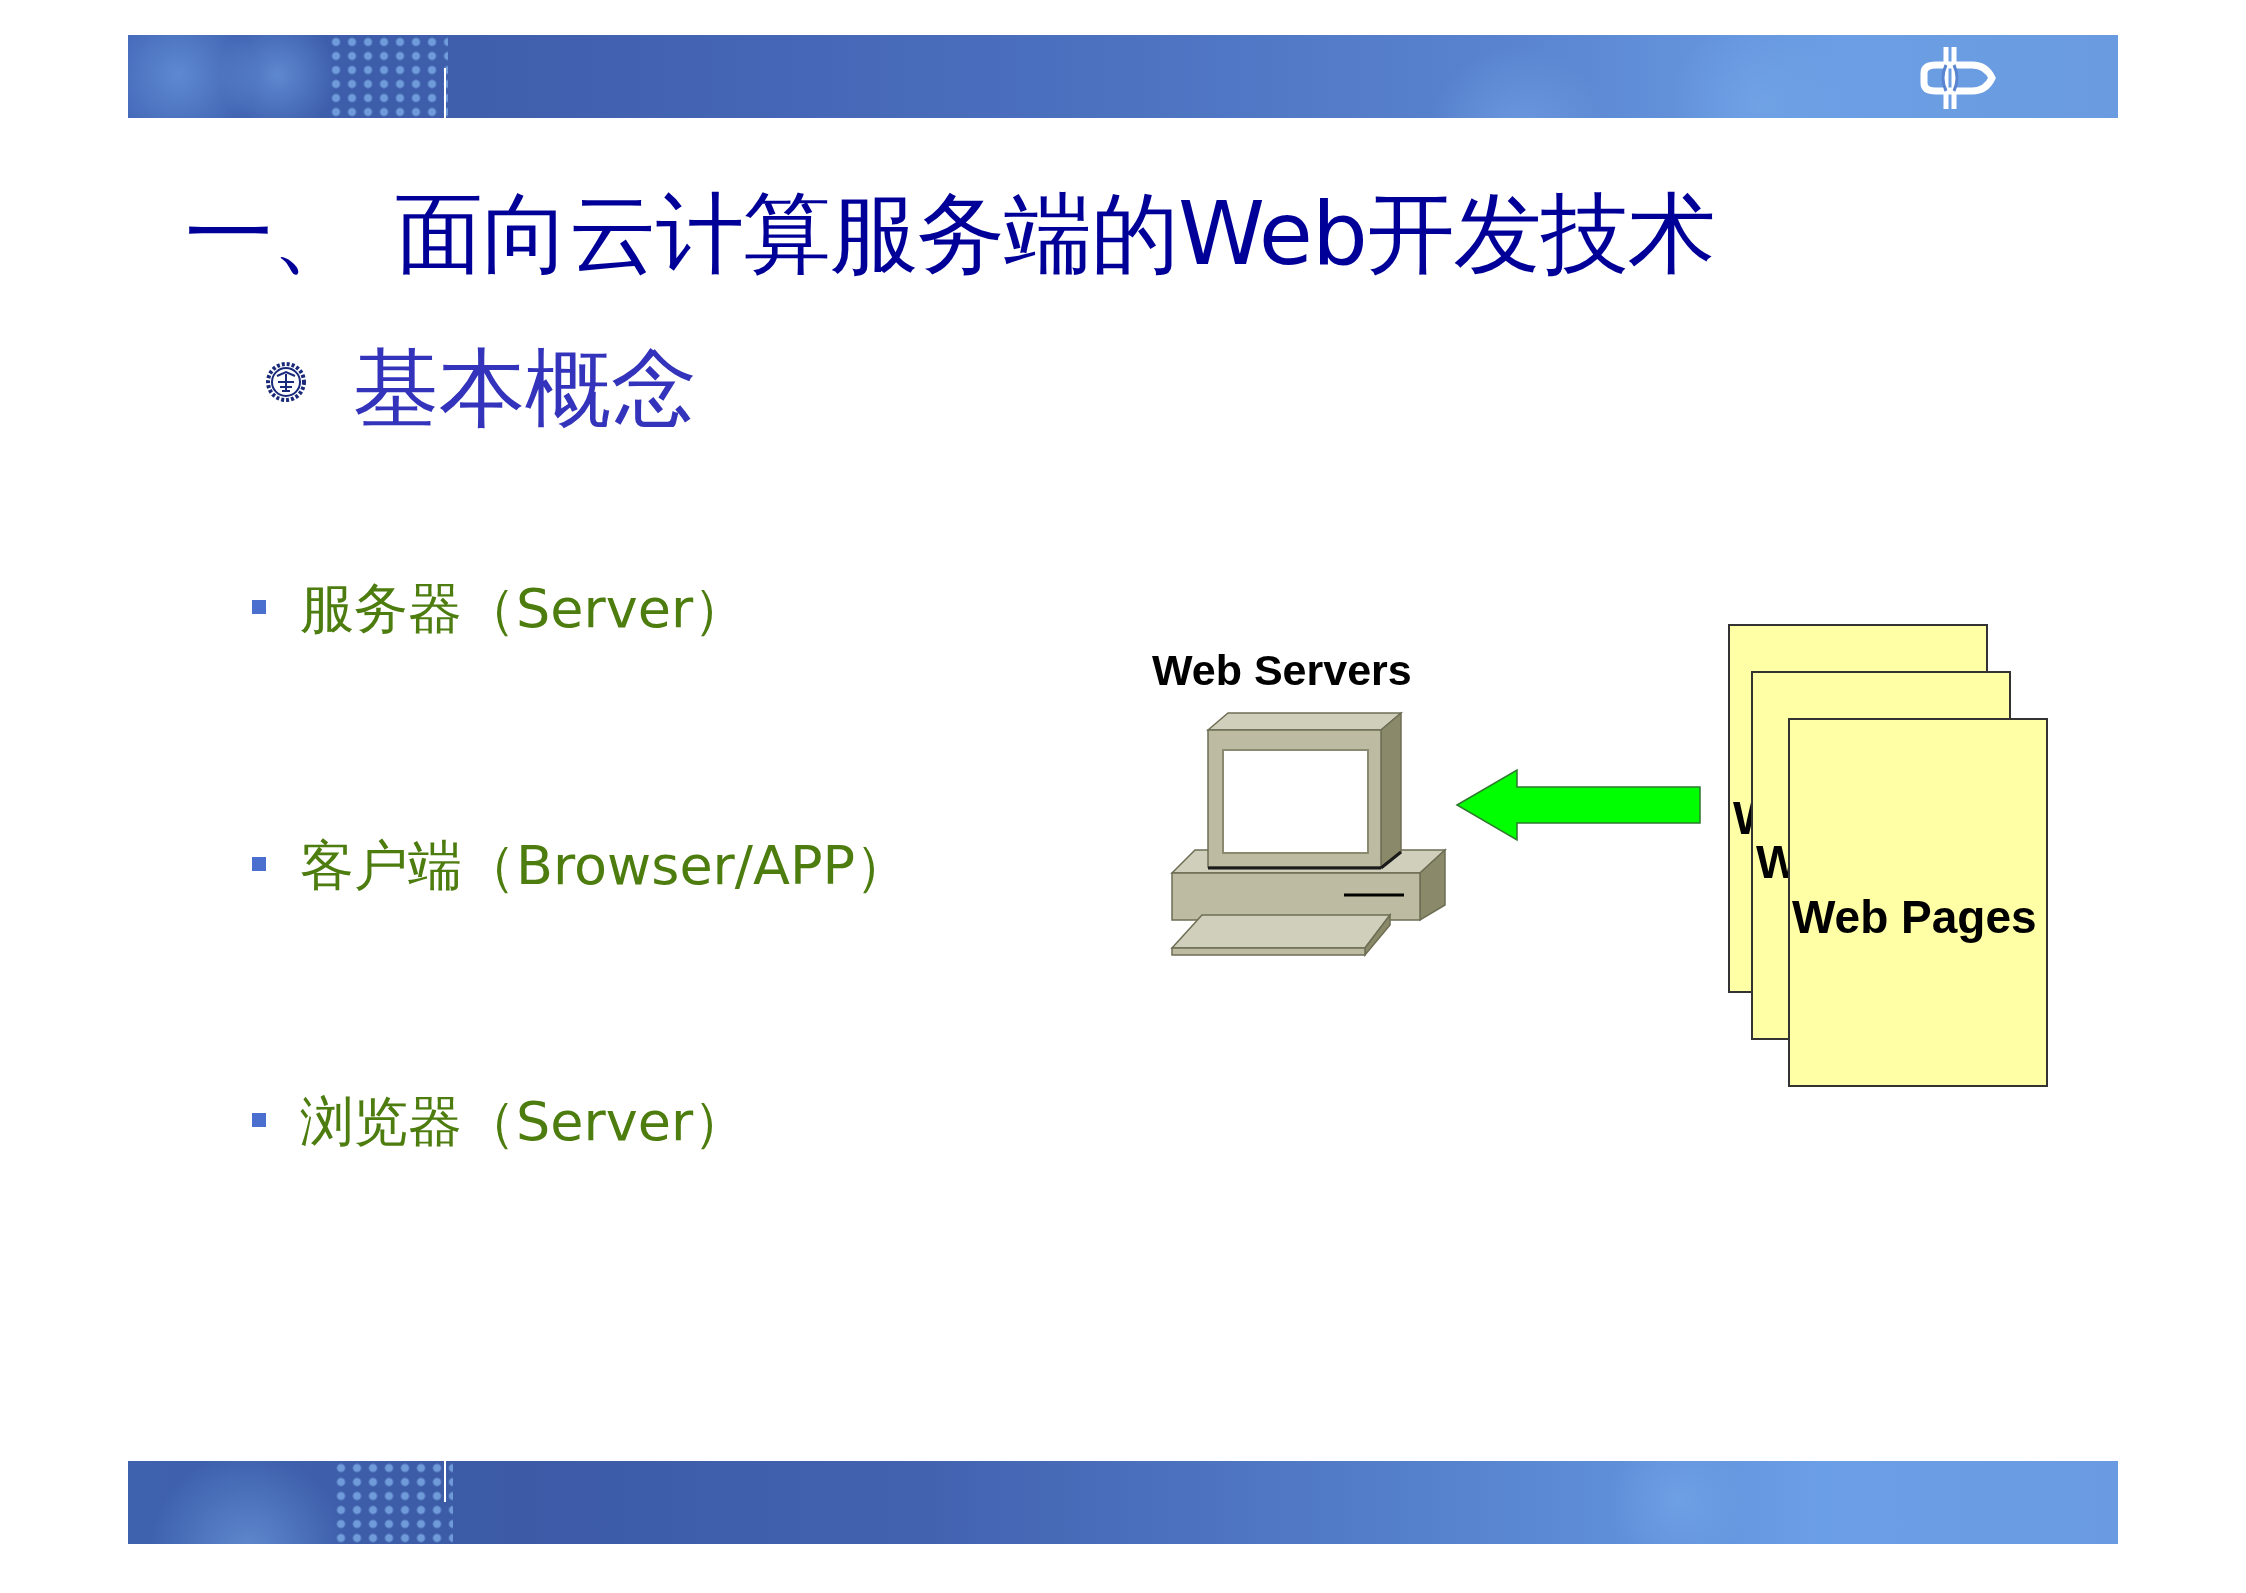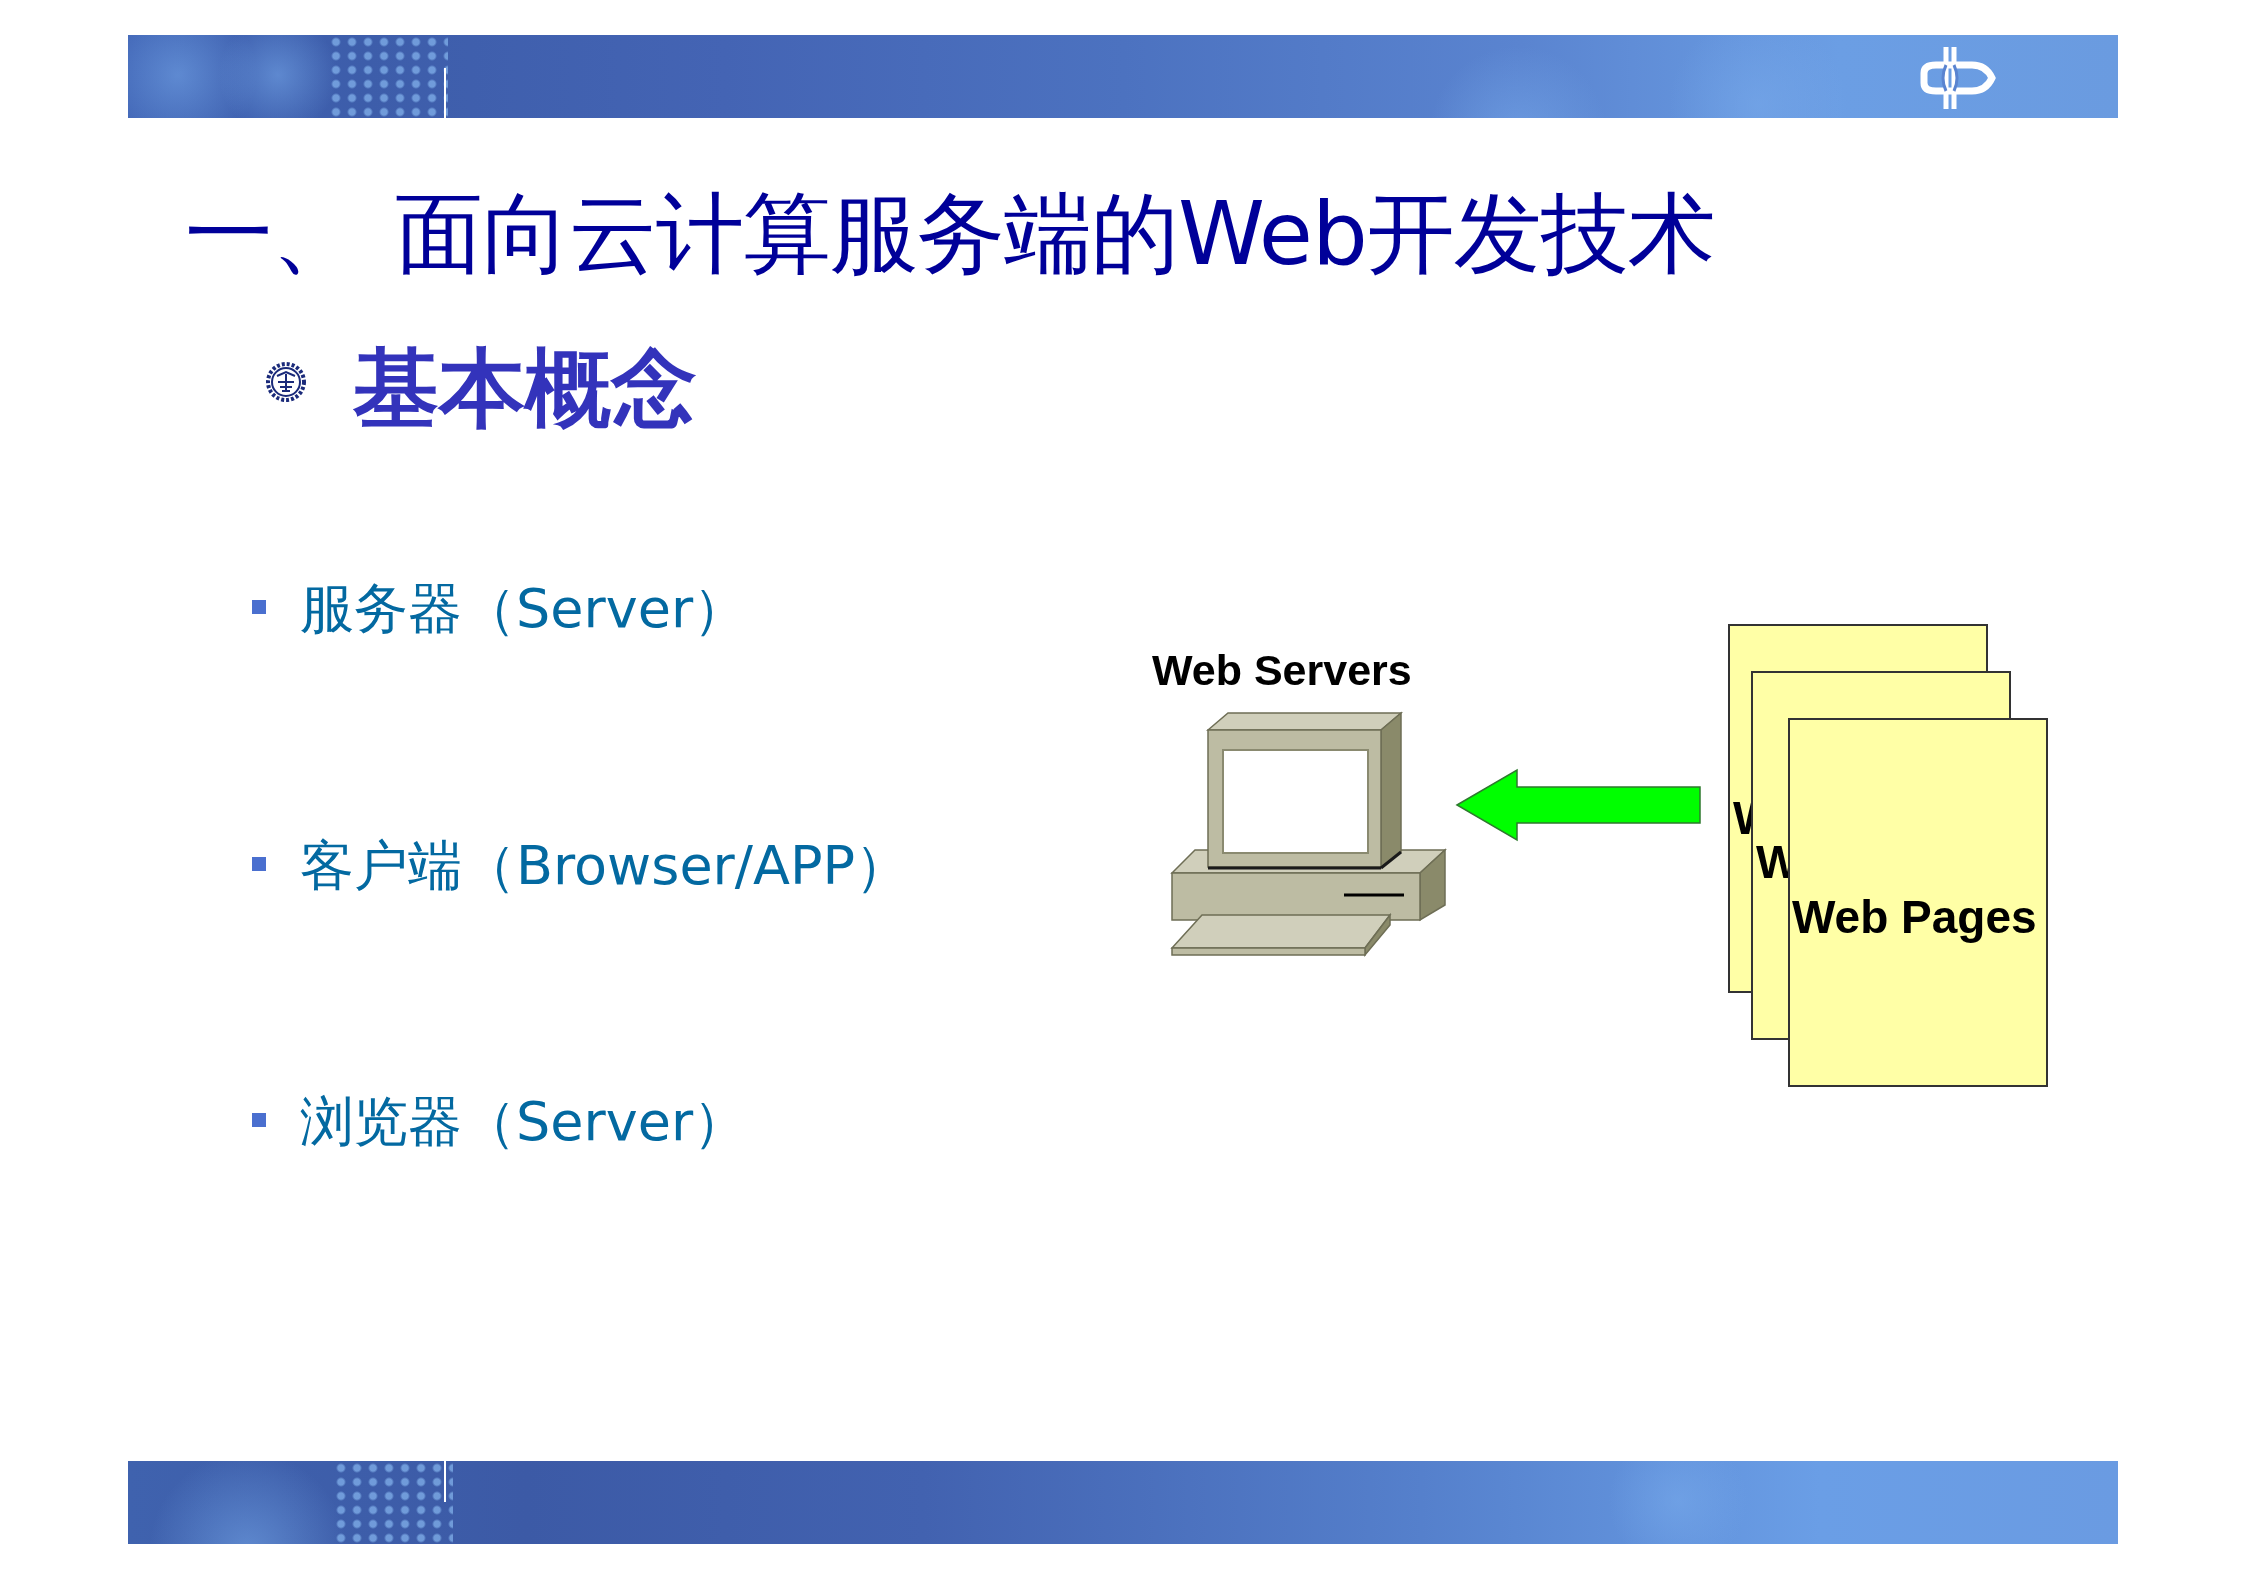--- a/index.html
+++ b/index.html
@@ -11,25 +11,25 @@
   .blob { position:absolute; border-radius:50%; background: radial-gradient(circle, rgba(120,170,235,0.55) 0%, rgba(120,170,235,0) 70%); }
   .dots { position:absolute; left:200px; top:0; width:120px; height:83px;
     background-image: radial-gradient(circle, rgba(140,190,245,0.8) 3px, rgba(140,190,245,0) 5px);
     background-size:16px 14px; opacity:0.8; }
   .vline { position:absolute; left:316px; width:2px; background:#ffffff; }
   .banner.top .vline { top:33px; height:50px; }
   .banner.bottom .vline { top:0; height:41px; }
   .logo { position:absolute; left:1788px; top:10px; width:80px; height:66px; }
   .title { position:absolute; left:185px; top:179px; font-size:88px; color:#000099; white-space:nowrap; line-height:110px; letter-spacing:-1px; }
   .title .num { display:inline-block; width:210px; }
-  .subtitle { position:absolute; left:353px; top:333px; font-size:86px; font-weight:bold; color:#3333bb; line-height:110px; white-space:nowrap; }
+  .subtitle { position:absolute; left:353px; top:333px; font-size:86px; font-weight:normal; color:#3333bb; line-height:110px; white-space:nowrap; }
   .sub-icon { position:absolute; left:266px; top:362px; width:40px; height:40px; }
   .bullet-row { position:absolute; left:252px; height:70px; white-space:nowrap; }
   .bullet-sq { position:absolute; left:0; width:14px; height:14px; background:#4a6fcf; }
-  .bullet-text { position:absolute; left:48px; top:0; font-size:54px; line-height:70px; color:#0369a1; }
+  .bullet-text { position:absolute; left:48px; top:0; font-size:54px; line-height:70px; color:#4d7c0f; }
   .diagram-label { position:absolute; font-family:"Liberation Sans", sans-serif; font-weight:bold; color:#000; white-space:nowrap; }
   .page { position:absolute; width:260px; height:369px; background:#ffffa6; border:2px solid #333; box-sizing:border-box; overflow:hidden; }
   .page span { position:absolute; font-family:"Liberation Sans", sans-serif; font-weight:bold; font-size:46px; color:#000; white-space:nowrap; }
   svg { position:absolute; left:0; top:0; }
 </style>
 </head>
 <body>
 
 <div class="banner top">
   <div class="blob" style="left:-30px;top:-40px;width:160px;height:160px;"></div>

